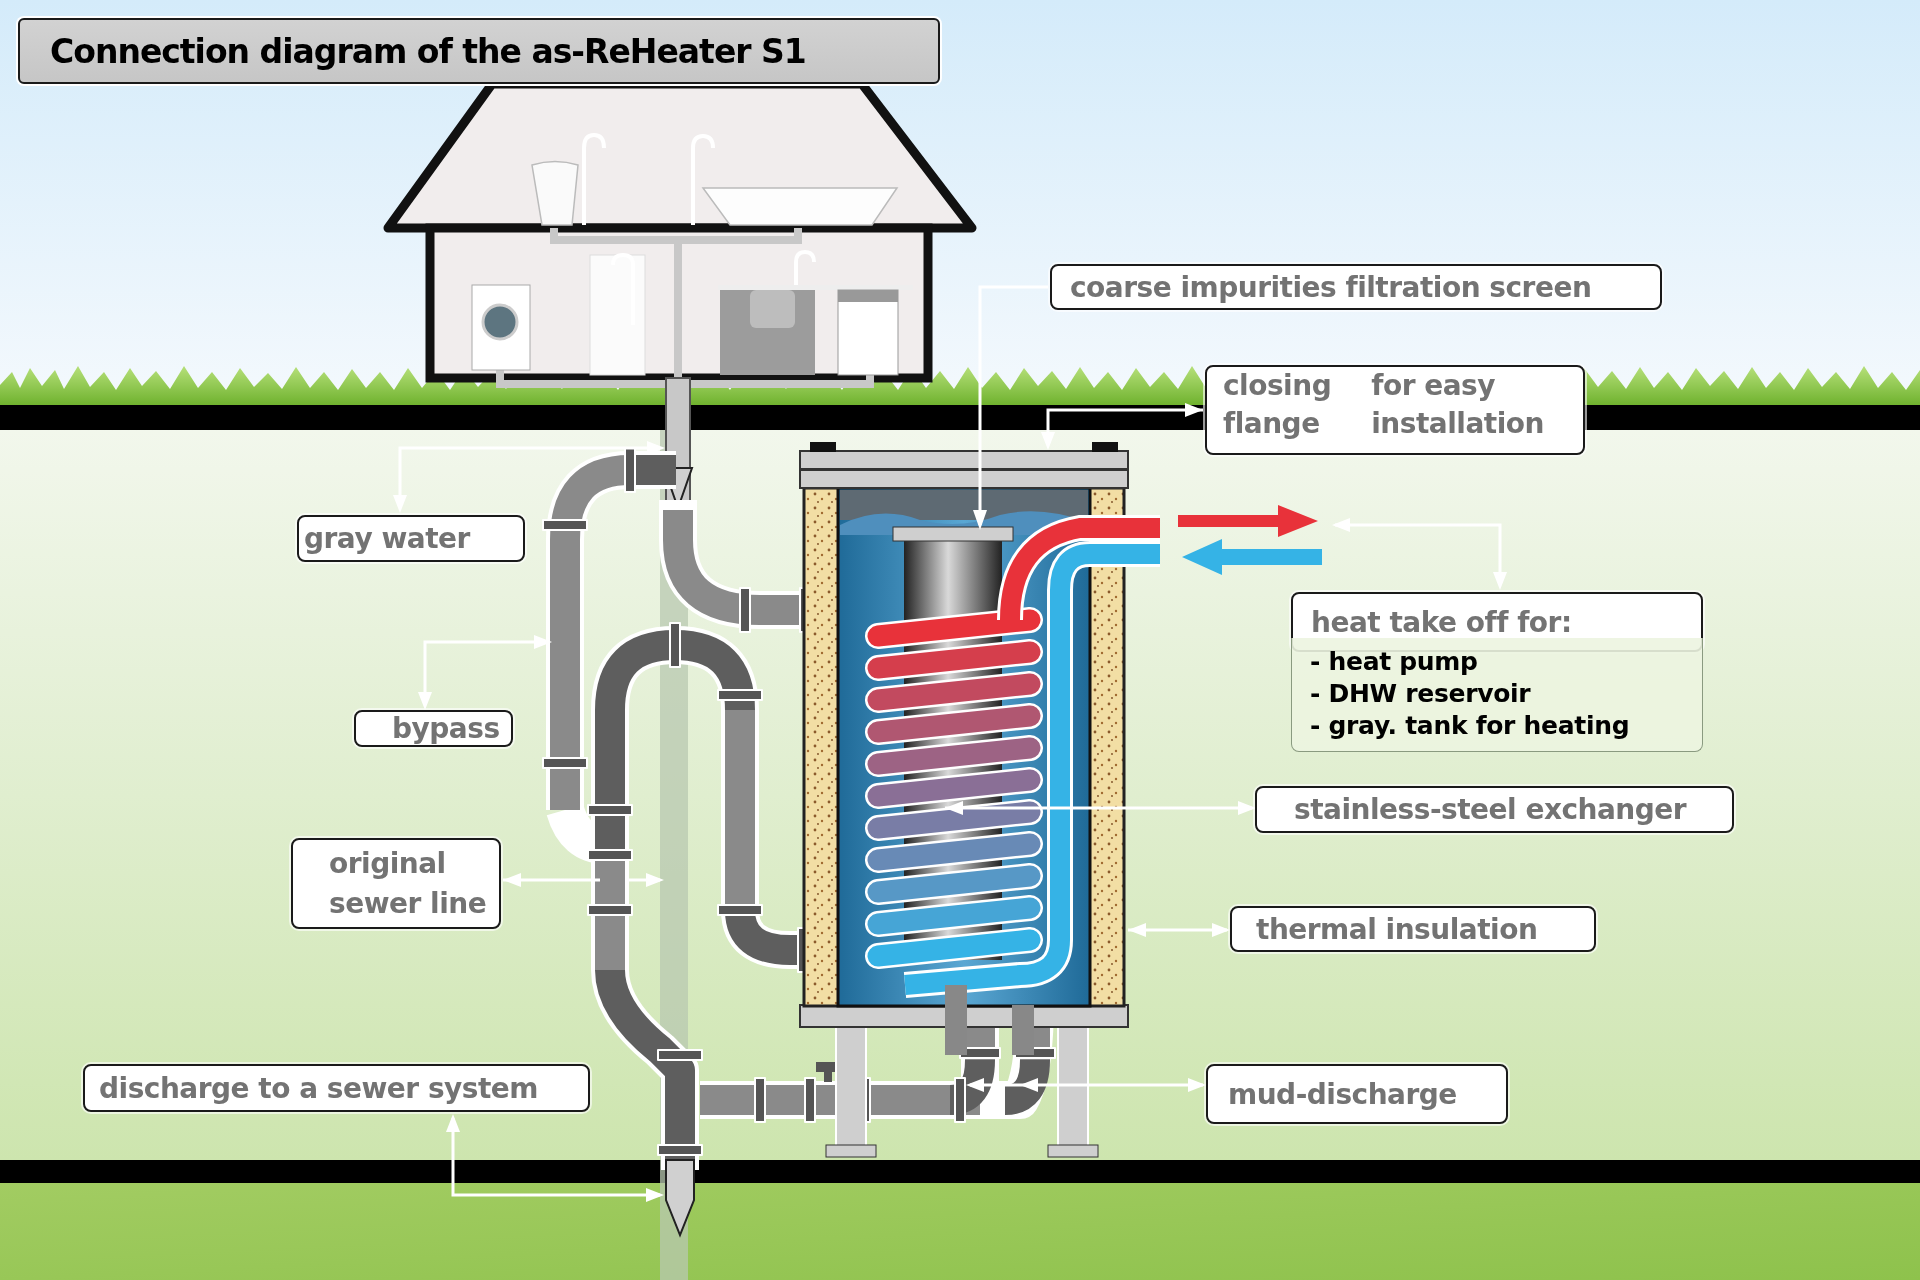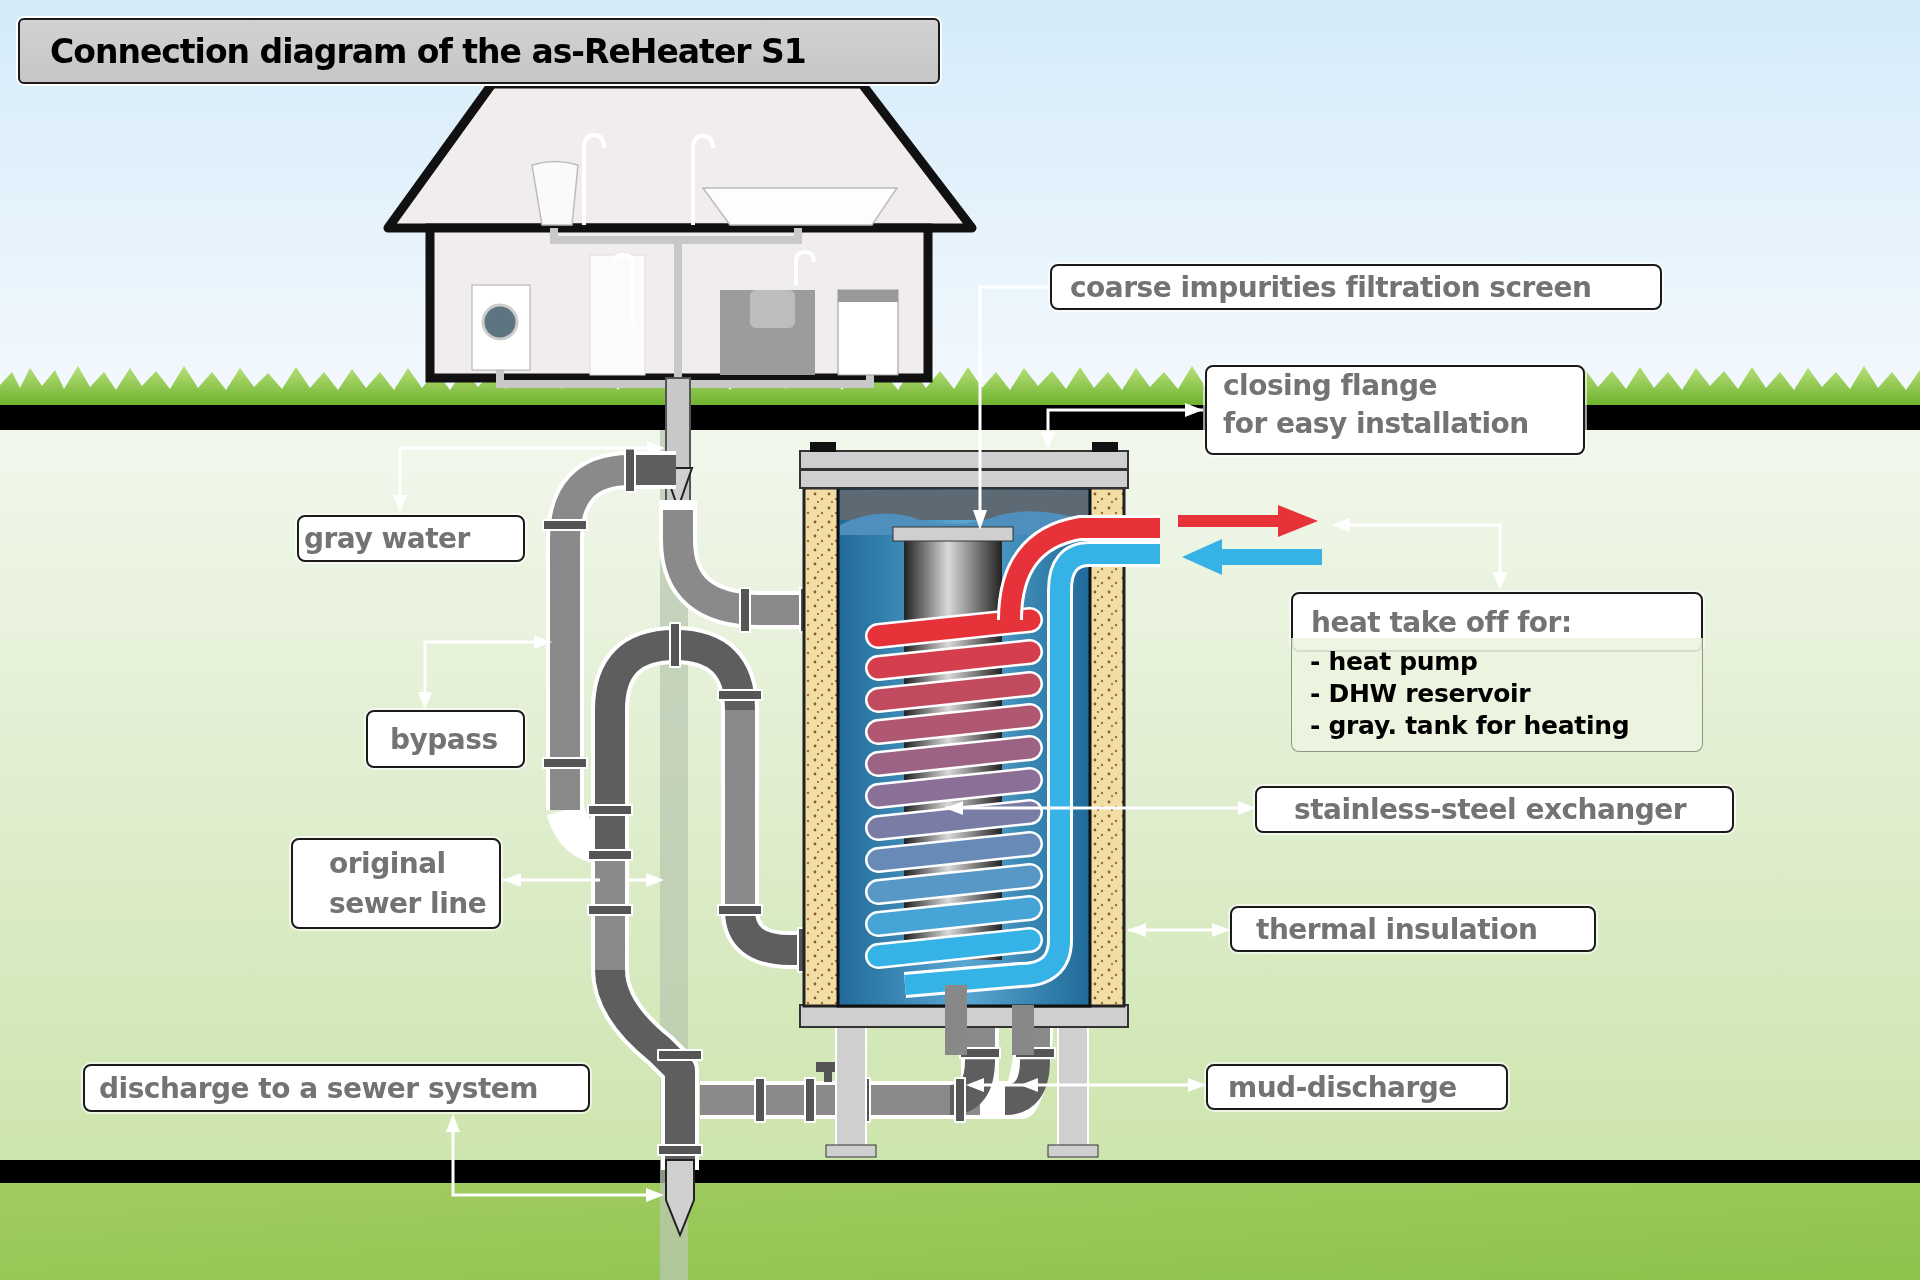--- a/index.html
+++ b/index.html
@@ -263,30 +263,30 @@
 </svg>
 
 <div class="title-box">
   <span>Connection diagram of the as-ReHeater S1</span>
 </div>
 
 <div class="label" style="left:1050px;top:264px;width:612px;height:46px;padding-left:18px;font-size:28px;">
   <span>coarse impurities filtration screen</span>
 </div>
 
-<div class="label" style="left:1205px;top:365px;width:380px;height:90px;padding-left:16px;font-size:28px;flex-direction:column;align-items:flex-start;justify-content:flex-start;line-height:38px;">
+<div class="label" style="left:1205px;top:365px;width:380px;height:90px;padding-left:16px;font-size:28px;flex-direction:row;align-items:flex-start;justify-content:flex-start;line-height:38px;">
   <span>closing flange</span>
   <span>for easy installation</span>
 </div>
 
 <div class="label" style="left:297px;top:515px;width:228px;height:47px;padding-left:5px;font-size:28px;">
   <span>gray water</span>
 </div>
 
-<div class="label" style="left:354px;top:710px;width:159px;height:58px;padding-left:22px;font-size:28px;margin-left:12px;">
+<div class="label" style="left:354px;top:710px;width:159px;height:37px;padding-left:36px;font-size:28px;">
   <span>bypass</span>
 </div>
 
 <div class="label" style="left:291px;top:838px;width:210px;height:91px;padding-left:36px;font-size:28px;flex-direction:column;align-items:flex-start;justify-content:center;line-height:40px;">
   <span>original</span>
   <span>sewer line</span>
 </div>
 
 <div class="label" style="left:1291px;top:592px;width:412px;height:60px;padding-left:18px;font-size:28px;">
   <span>heat take off for:</span>
@@ -298,19 +298,19 @@
 </div>
 
 <div class="label" style="left:1255px;top:786px;width:479px;height:47px;padding-left:37px;font-size:28px;">
   <span>stainless-steel exchanger</span>
 </div>
 
 <div class="label" style="left:1230px;top:906px;width:366px;height:46px;padding-left:24px;font-size:28px;">
   <span>thermal insulation</span>
 </div>
 
-<div class="label" style="left:1206px;top:1064px;width:302px;height:46px;padding-left:20px;font-size:28px;">
+<div class="label" style="left:1206px;top:1064px;width:302px;height:60px;padding-left:20px;font-size:28px;">
   <span>mud-discharge</span>
 </div>
 
 <div class="label" style="left:83px;top:1064px;width:507px;height:48px;padding-left:14px;font-size:28px;">
   <span>discharge to a sewer system</span>
 </div>
 
 </body></html>

